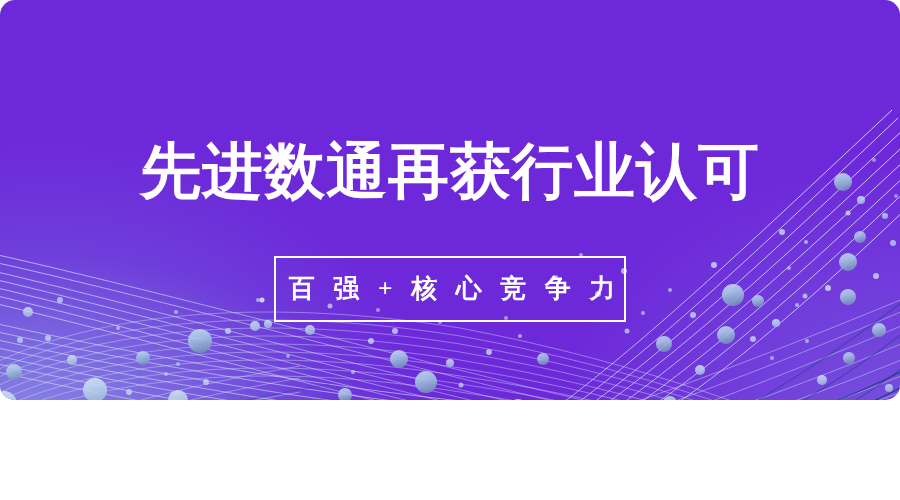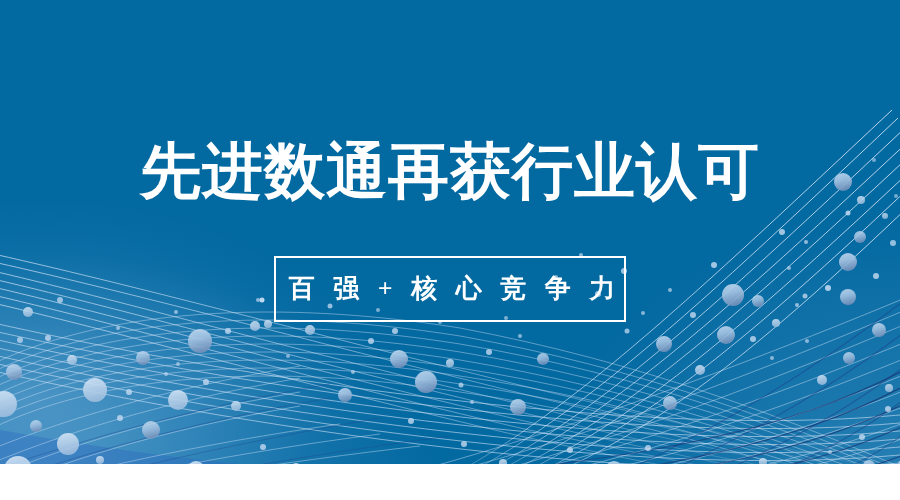--- a/index.html
+++ b/index.html
@@ -7,23 +7,24 @@
     padding: 0;
     background: #ffffff;
   }
   body {
     font-family: "Liberation Serif", "DejaVu Serif", serif;
   }
 
   .banner {
     position: relative;
     width: 900px;
-    height: 464px;
+    height: 400px;
     overflow: hidden;
-    background: #0369a1;
+    background: #6d28d9;
+    border-radius: 15px;
   }
 
   
   .bg-layer {
     position: absolute;
     inset: 0;
     width: 900px;
     height: 500px;
     pointer-events: none;
   }

